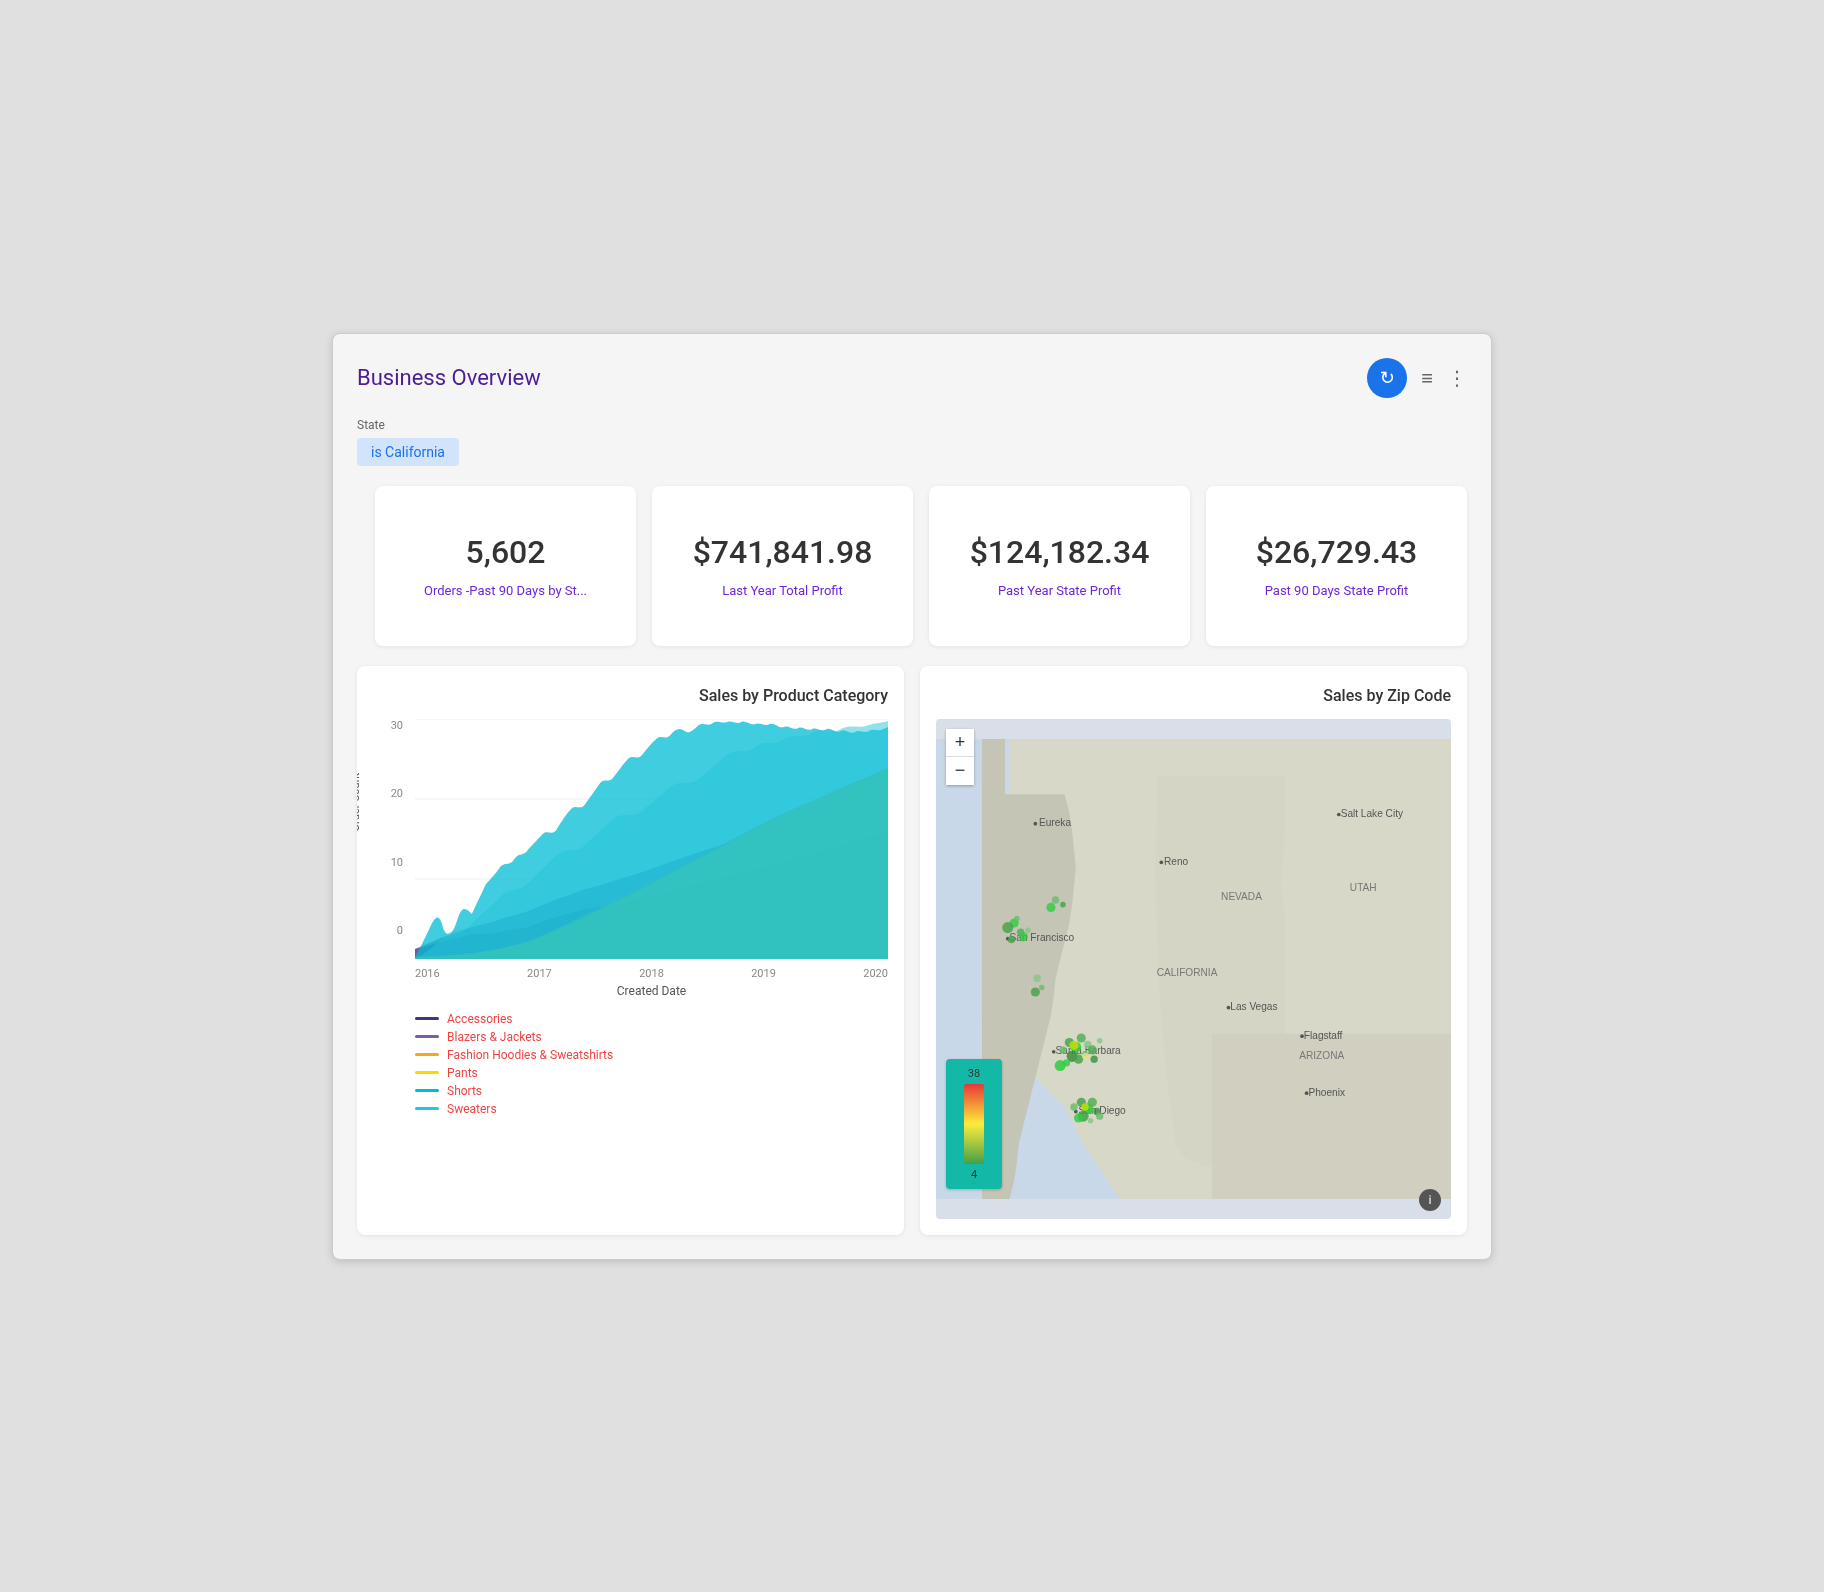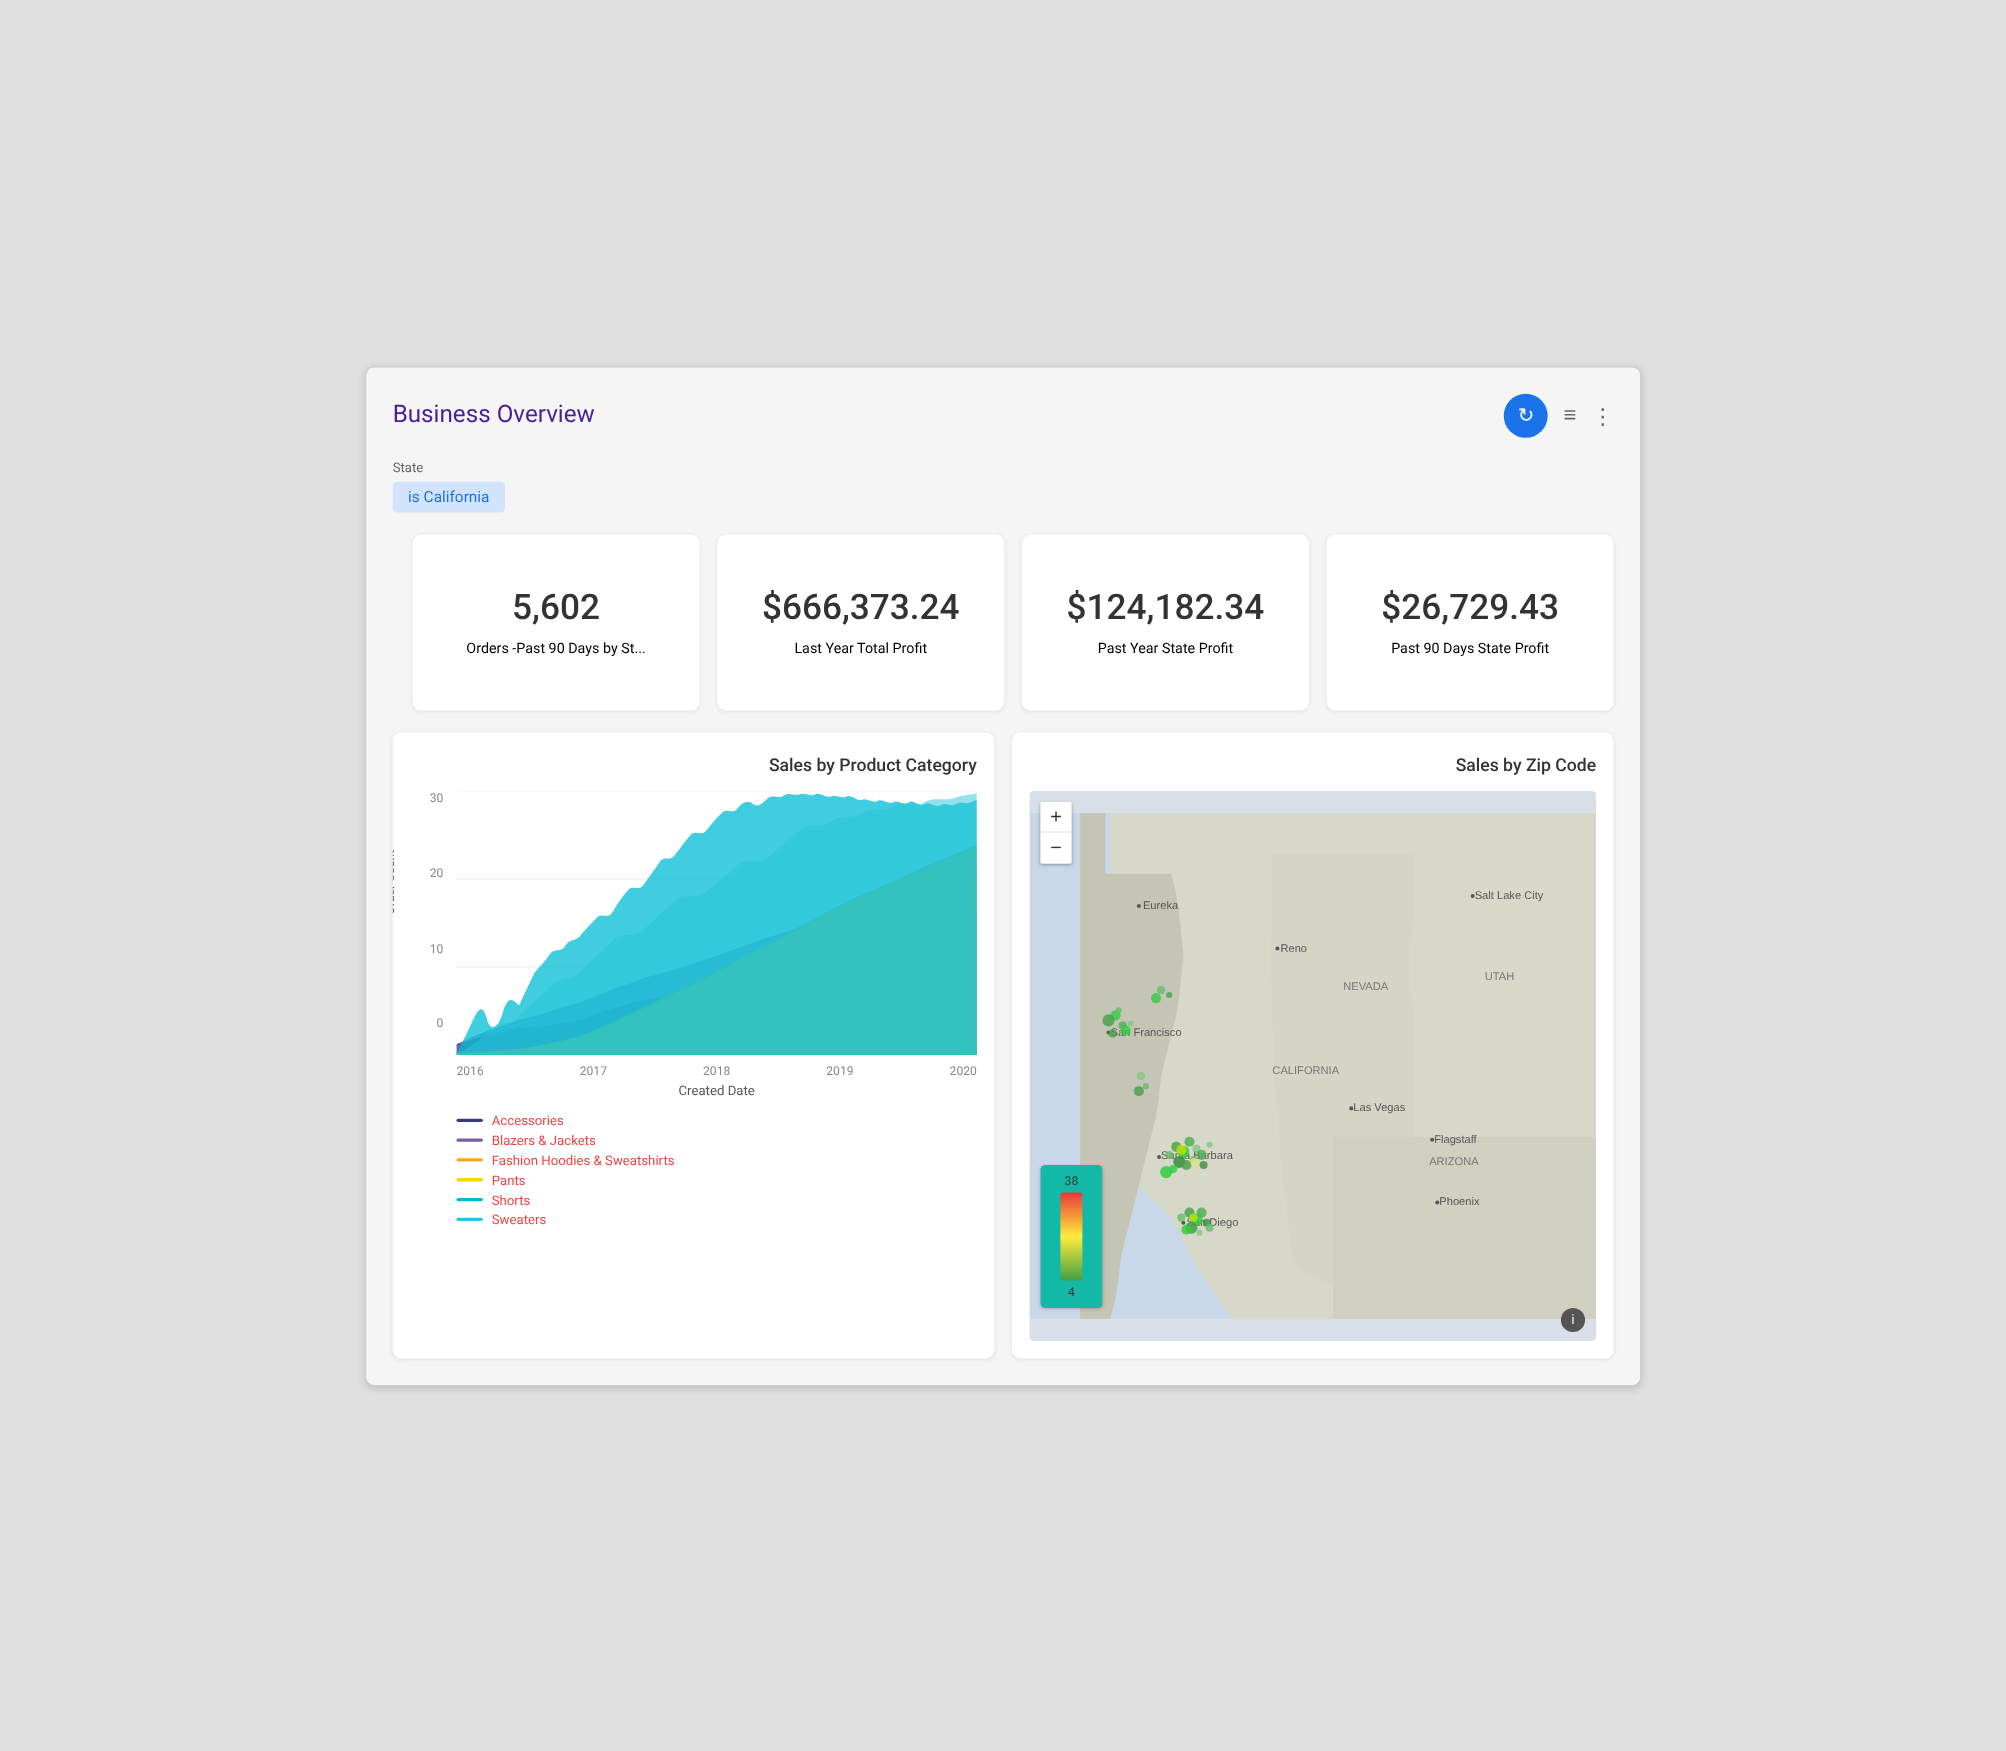--- a/index.html
+++ b/index.html
@@ -91,21 +91,21 @@
     }
     .metric-value {
       font-size: 32px;
       font-weight: 500;
       color: #333;
       margin-bottom: 12px;
       text-align: center;
     }
     .metric-label {
       font-size: 13px;
-      color: #000000;
+      color: #6d28d9;
       text-align: center;
     }
     .charts-row {
       display: grid;
       grid-template-columns: 1fr 1fr;
       gap: 16px;
     }
     .chart-card {
       background: white;
       border-radius: 8px;
@@ -277,21 +277,21 @@
     <div class="filter-label">State</div>
     <span class="filter-chip">is California</span>
   </div>
 
   <div class="metrics-row">
     <div class="metric-card">
       <div class="metric-value">5,602</div>
       <div class="metric-label">Orders -Past 90 Days by St...</div>
     </div>
     <div class="metric-card">
-      <div class="metric-value">$666,373.24</div>
+      <div class="metric-value">$741,841.98</div>
       <div class="metric-label">Last Year Total Profit</div>
     </div>
     <div class="metric-card">
       <div class="metric-value">$124,182.34</div>
       <div class="metric-label">Past Year State Profit</div>
     </div>
     <div class="metric-card">
       <div class="metric-value">$26,729.43</div>
       <div class="metric-label">Past 90 Days State Profit</div>
     </div>

